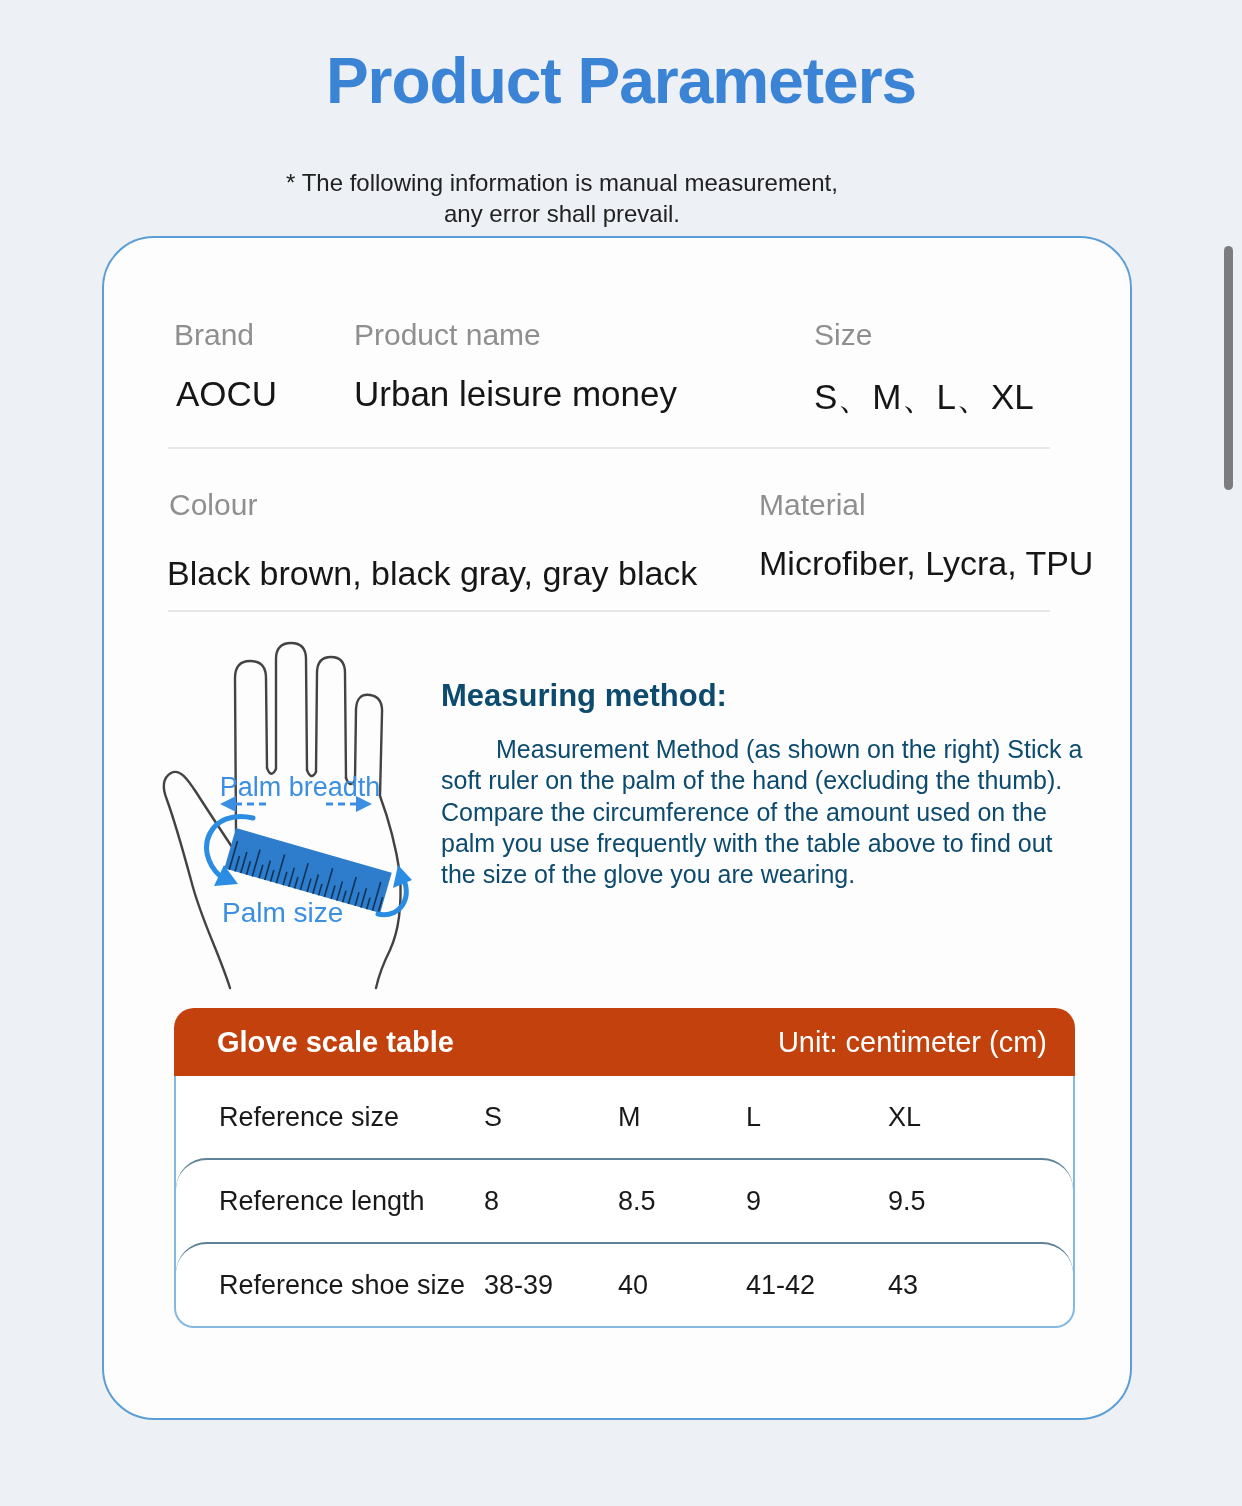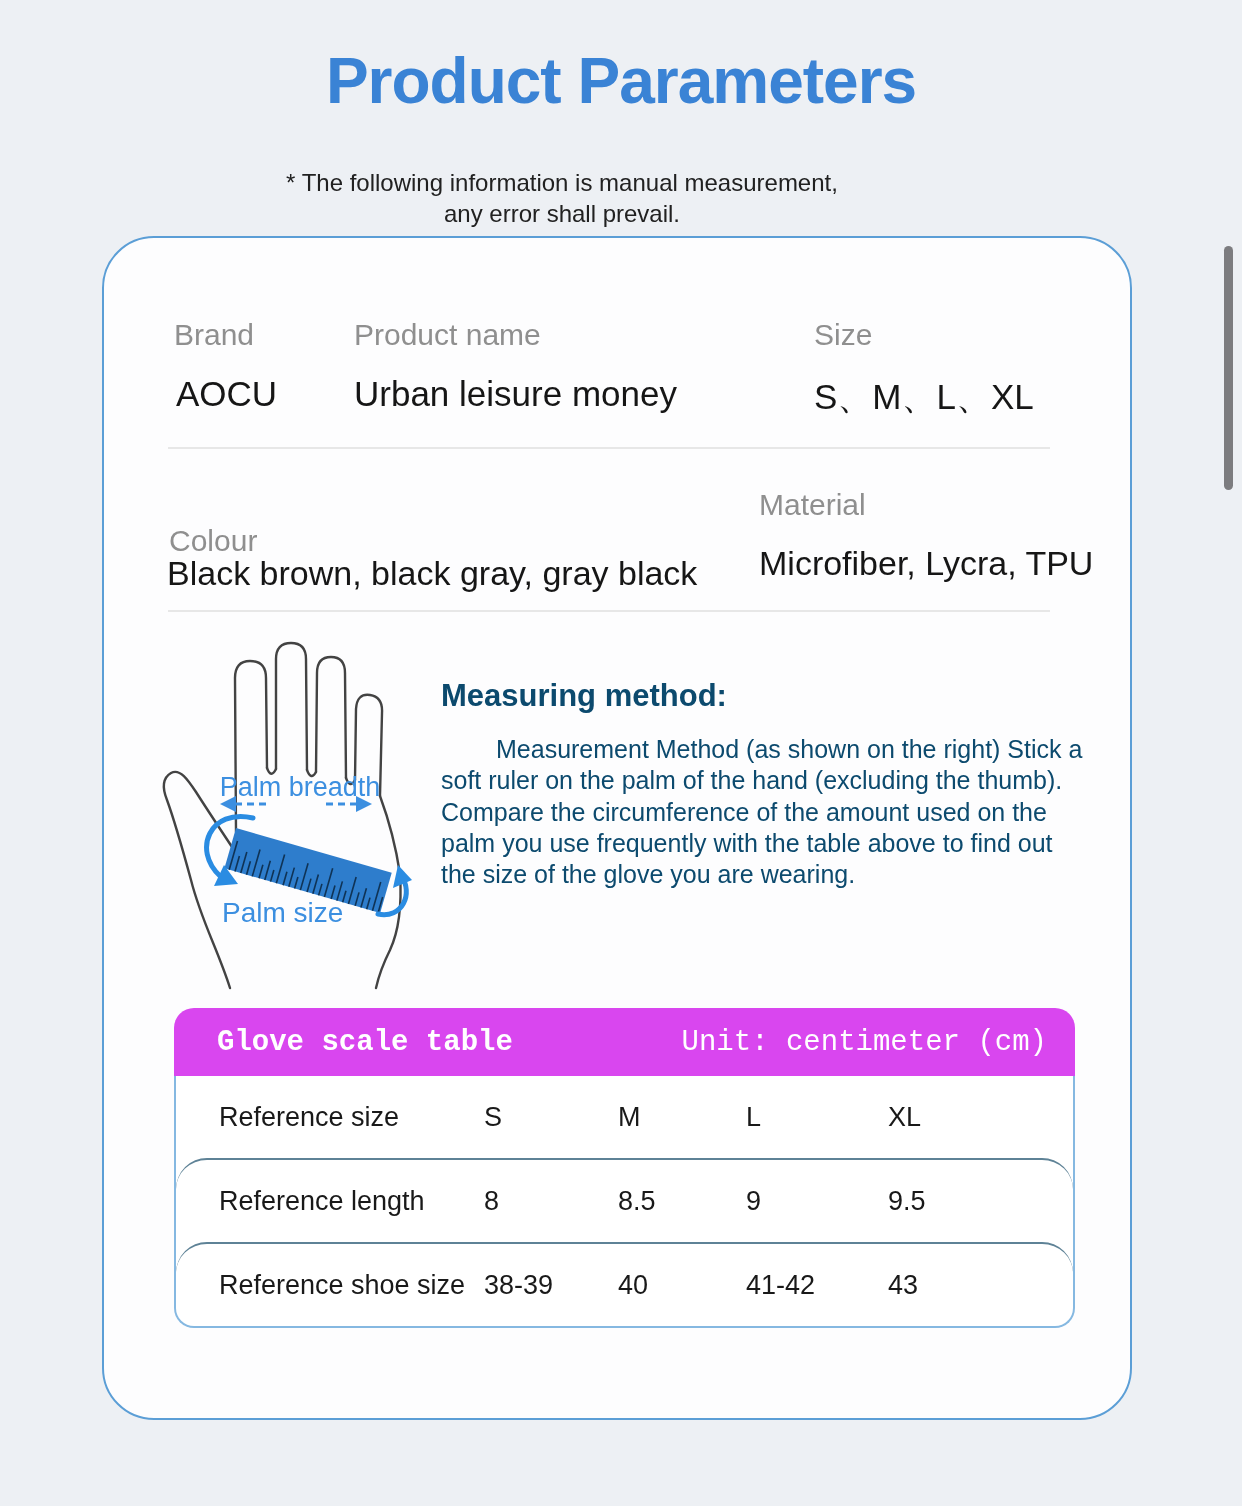--- a/index.html
+++ b/index.html
@@ -35,23 +35,23 @@
   }
   .measuring-text{
     position:absolute;left:337px;top:496px;width:648px;
     font-size:25px;line-height:31.3px;color:#0c4a6e;font-weight:400;
   }
   .measuring-text p{margin:0;text-indent:55px;}
   .hand-wrap{position:absolute;left:46px;top:394px;width:288px;height:358px;}
   
   .gtable{position:absolute;left:70px;top:770px;width:901px;}
   .gtable-header{
-    height:68px;background:#d946ef;border-radius:20px 20px 0 0;
+    height:68px;background:#c2410c;border-radius:20px 20px 0 0;
     display:flex;align-items:center;justify-content:space-between;
-    padding:0 28px 0 43px;box-sizing:border-box;color:#ffffff;font-family:Liberation Mono, monospace;
+    padding:0 28px 0 43px;box-sizing:border-box;color:#ffffff;
   }
   .gtable-title{font-size:29px;font-weight:700;}
   .gtable-unit{font-size:29px;font-weight:500;}
   .gtable-body{
     background:#ffffff;border:2px solid #85b8e1;border-top:none;
     border-radius:0 0 20px 20px;box-sizing:border-box;overflow:hidden;
   }
   .gtable-row{
     display:grid;grid-template-columns:265px 134px 128px 142px 1fr;
     align-items:center;height:82px;padding-left:43px;
@@ -76,21 +76,21 @@
 
   <div class="label" style="left:70px;top:80px;">Brand</div>
   <div class="label" style="left:250px;top:80px;">Product name</div>
   <div class="label" style="left:710px;top:80px;">Size</div>
   <div class="value" style="left:72px;top:136px;">AOCU</div>
   <div class="value" style="left:710px;top:136px;">S、M、L、XL</div>
   <div class="value" style="left:250px;top:136px;">Urban leisure money</div>
 
   <div class="divider" style="top:209px;"></div>
 
-  <div class="label" style="left:65px;top:250px;margin-top:36px;">Colour</div>
+  <div class="label" style="left:65px;top:250px;">Colour</div>
   <div class="label" style="left:655px;top:250px;">Material</div>
   <div class="value" style="left:63px;top:316px;font-size:34px;">Black brown, black gray, gray black</div>
   <div class="value" style="left:655px;top:306px;font-size:34px;">Microfiber, Lycra, TPU</div>
 
   <div class="divider" style="top:372px;"></div>
 
   <div class="hand-wrap">
     <svg viewBox="0 0 288 358" width="288" height="358">
       <g fill="none" stroke="#434343" stroke-width="2.4" stroke-linecap="round">
 

